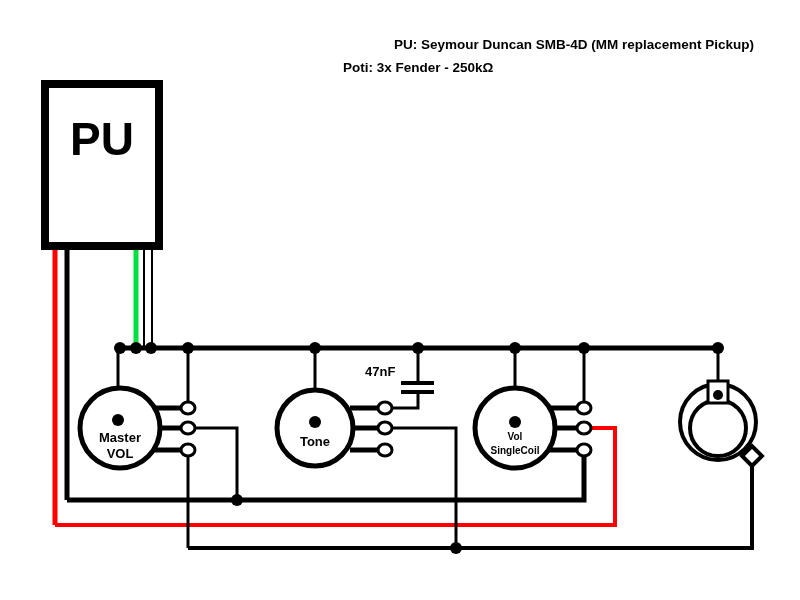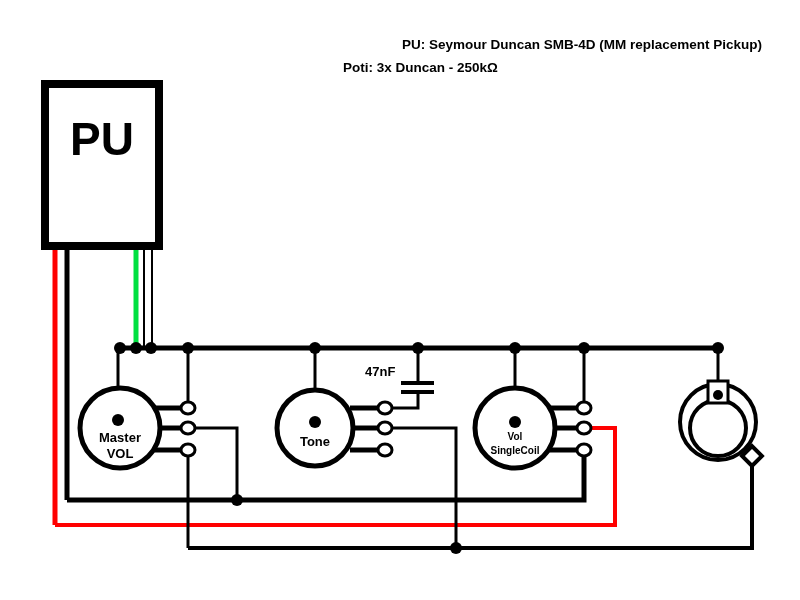--- a/index.html
+++ b/index.html
@@ -5,22 +5,22 @@
   html, body { margin:0; padding:0; background:#ffffff; }
   body { width:800px; height:600px; position:relative; overflow:hidden;
          font-family:"Liberation Sans", "DejaVu Sans", sans-serif; }
   svg { position:absolute; left:0; top:0; }
   .hdr { position:absolute; font-weight:bold; font-size:13.5px; color:#000; white-space:nowrap; }
   .lbl { font-family:"Liberation Sans", "DejaVu Sans", sans-serif; font-weight:bold; fill:#000; }
 </style>
 </head>
 <body>
 
-<div class="hdr" style="left:356px; top:37px;padding-left:46px;">PU: Seymour Duncan SMB-4D (MM replacement Pickup)</div>
-<div class="hdr" style="left:343px; top:60px;">Poti: 3x Duncan - 250kΩ</div>
+<div class="hdr" style="left:348px; top:37px;padding-left:46px;">PU: Seymour Duncan SMB-4D (MM replacement Pickup)</div>
+<div class="hdr" style="left:343px; top:60px;">Poti: 3x Fender - 250kΩ</div>
 
 <svg width="800" height="600" viewBox="0 0 800 600">
 
   <g>
     <rect x="45" y="84" width="114" height="162" fill="#fff" stroke="#000" stroke-width="8"></rect>
     <text class="lbl" x="102" y="155" font-size="46" text-anchor="middle">PU</text>
   </g>
 
   <line id="w-red-lead" x1="55" y1="250" x2="55" y2="525" stroke="#ff0000" stroke-width="5"></line>
   <line x1="67" y1="250" x2="67" y2="500" stroke="#000" stroke-width="5"></line>

